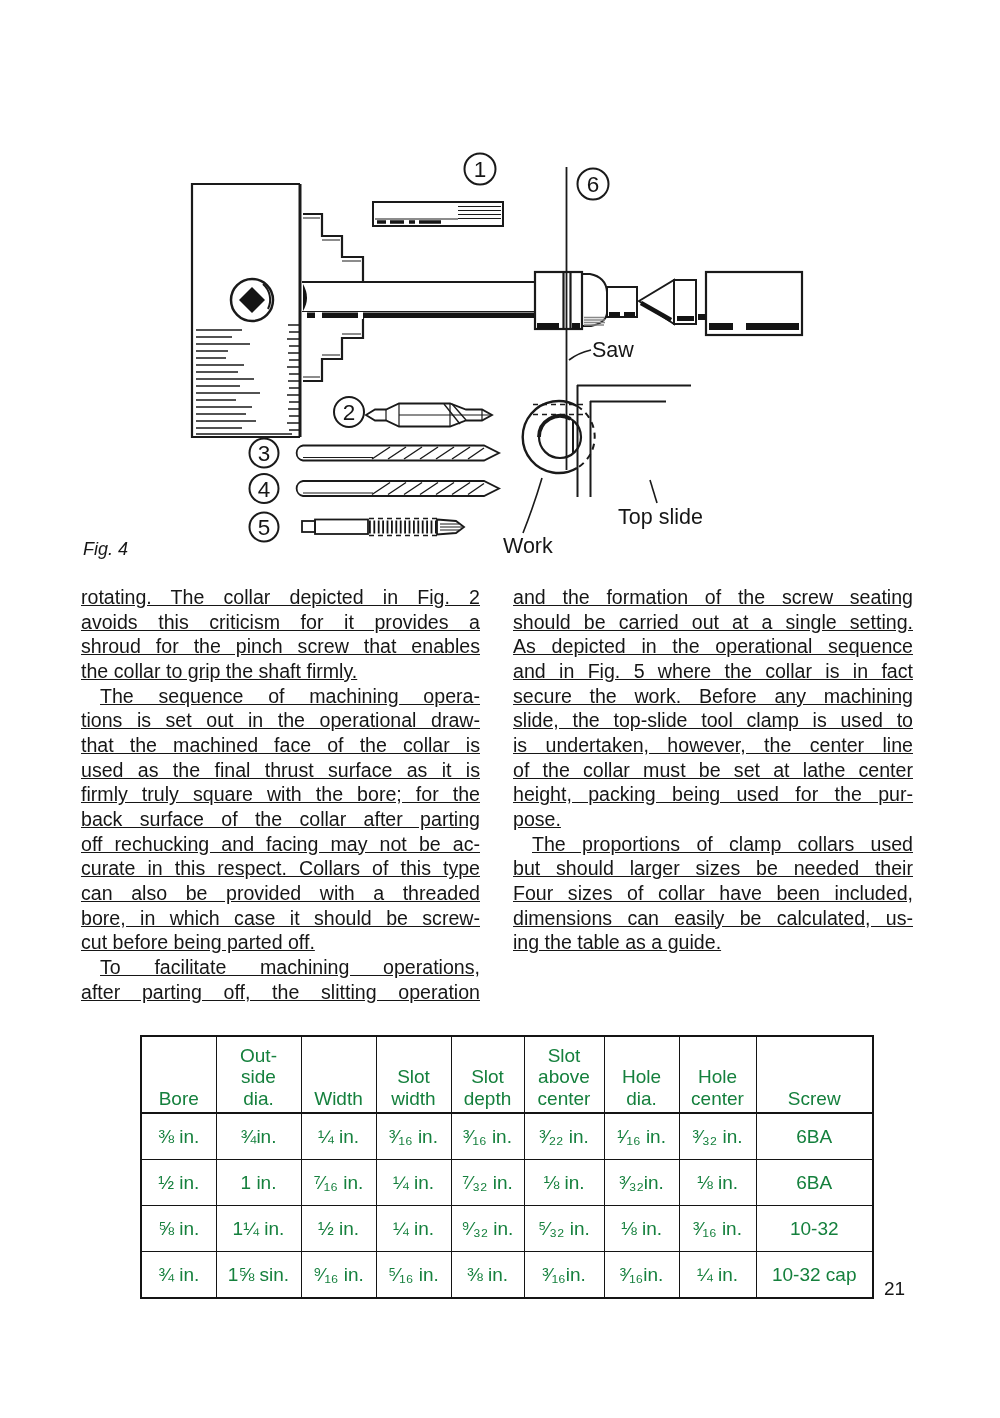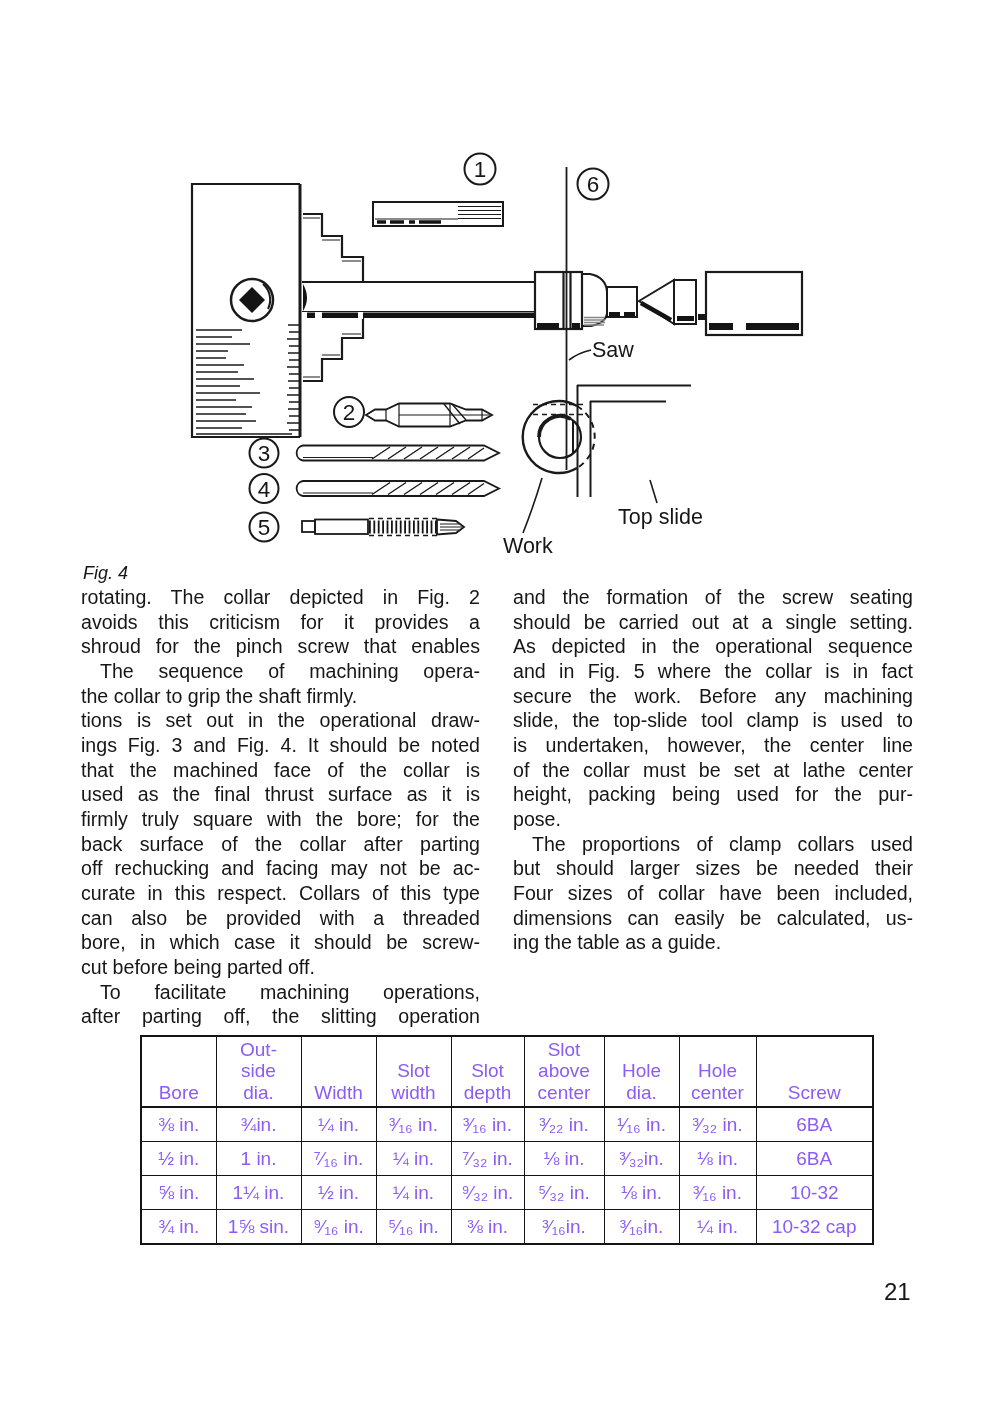--- a/index.html
+++ b/index.html
@@ -1,35 +1,35 @@
 <!DOCTYPE html>
 <html><head>
 <meta charset="utf-8">
 <style>
   html,body{margin:0;padding:0;background:#e8e8e8;}
   .page{position:relative;width:1000px;height:1418px;background:#ffffff;margin:0 auto;
         font-family:"Liberation Sans",sans-serif;color:#161616;overflow:hidden;}
   .fig{position:absolute;left:0;top:0;}
-  .caption{position:absolute;left:83px;top:563px;font-size:18px;font-style:italic;}
+  .caption{position:absolute;left:83px;top:539px;font-size:18px;font-style:italic;}
   .col{position:absolute;top:585px;width:399px;font-size:19.6px;line-height:24.65px;
        font-family:"Liberation Sans","DejaVu Sans",sans-serif;}
   .colL{left:81px;}
   .colR{left:513px;width:400px;}
-  .tline{text-align:justify;text-align-last:justify;}
+  .tline{text-align:justify;text-align-last:justify;text-decoration:underline;}
   .tline.endp{text-align-last:left;}
   .tline.ind{text-indent:19px;}
   .dim{position:absolute;left:140px;top:1035px;width:732px;border-collapse:collapse;
        table-layout:fixed;border:2.6px solid #141414;
        font-family:"Liberation Sans","DejaVu Sans",sans-serif;}
   .dim th,.dim td{border:1.6px solid #141414;font-weight:normal;text-align:center;
-       font-size:19px;padding:0;color:#8b5cf6;}
+       font-size:19px;padding:6px;color:#15803d;}
   .dim thead th{vertical-align:bottom;padding-bottom:3px;height:66px;line-height:21.5px;}
   .dim thead tr{border-bottom:2.3px solid #141414;}
   .dim tbody td{height:33px;}
-  .pageno{position:absolute;left:884px;top:1278px;font-size:24px;}
+  .pageno{position:absolute;left:884px;top:1278px;font-size:19px;}
   svg text{font-family:"Liberation Sans","DejaVu Sans",sans-serif;fill:#161616;}
   .lblfont{font-size:21.5px;}
   .numfont{font-size:22.5px;}
 </style>
 </head>
 <body>
 
 <div class="page">
 
   <svg class="fig" width="1000" height="580" viewBox="0 0 1000 580" fill="none" stroke="#1a1a1a" stroke-linecap="butt">
@@ -163,24 +163,23 @@
     <text class="lblfont" x="503" y="553" stroke="none">Work</text>
     <text class="lblfont" x="618" y="524" stroke="none">Top slide</text>
   </svg>
 
   <div class="caption">Fig. 4</div>
 
   <div class="col colL">
       <div class="tline">rotating. The collar depicted in Fig. 2</div>
       <div class="tline">avoids this criticism for it provides a</div>
       <div class="tline">shroud for the pinch screw that enables</div>
+      <div class="tline endp">the collar to grip the shaft firmly.</div>
       <div class="tline ind">The sequence of machining opera-</div>
-      <div class="tline endp">the collar to grip the shaft firmly.</div>
       <div class="tline">tions is set out in the operational draw-</div>
-      <div class="tline">ings Fig. 3 and Fig. 4. It should be noted</div>
       <div class="tline">that the machined face of the collar is</div>
       <div class="tline">used as the final thrust surface as it is</div>
       <div class="tline">firmly truly square with the bore; for the</div>
       <div class="tline">back surface of the collar after parting</div>
       <div class="tline">off rechucking and facing may not be ac-</div>
       <div class="tline">curate in this respect. Collars of this type</div>
       <div class="tline">can also be provided with a threaded</div>
       <div class="tline">bore, in which case it should be screw-</div>
       <div class="tline endp">cut before being parted off.</div>
       <div class="tline ind">To facilitate machining operations,</div>

